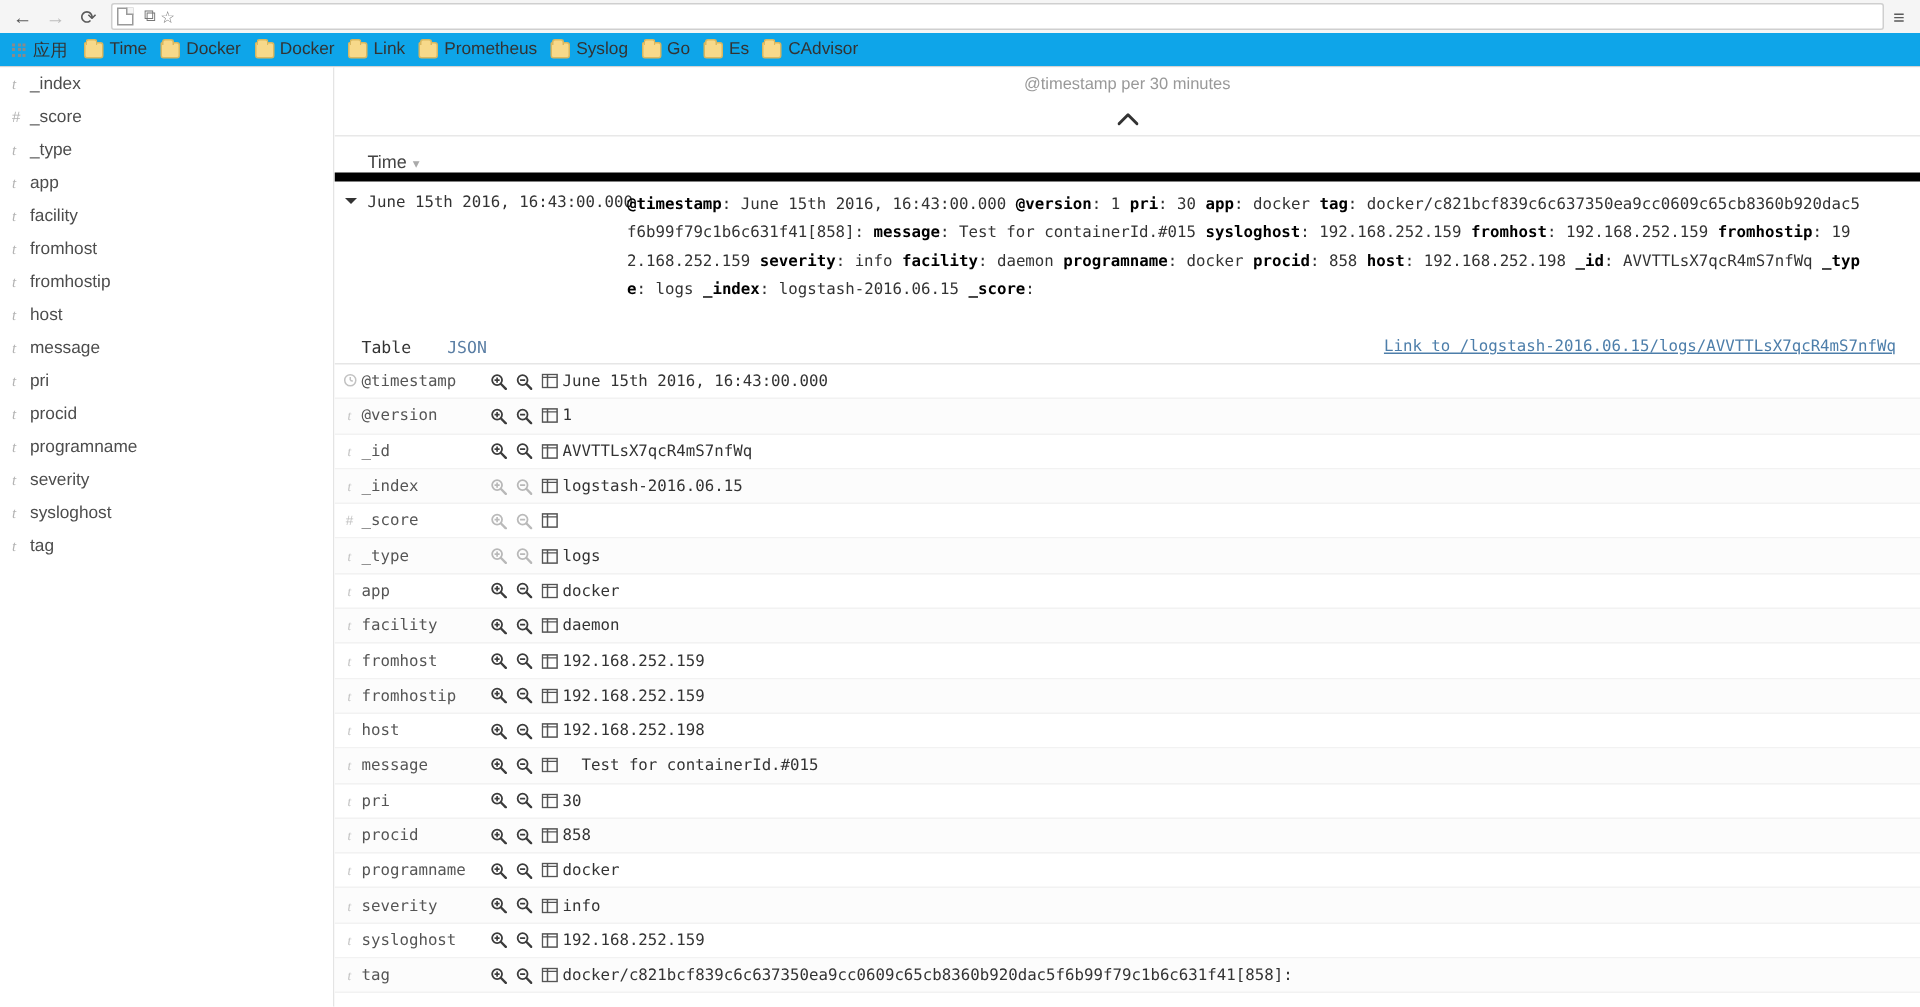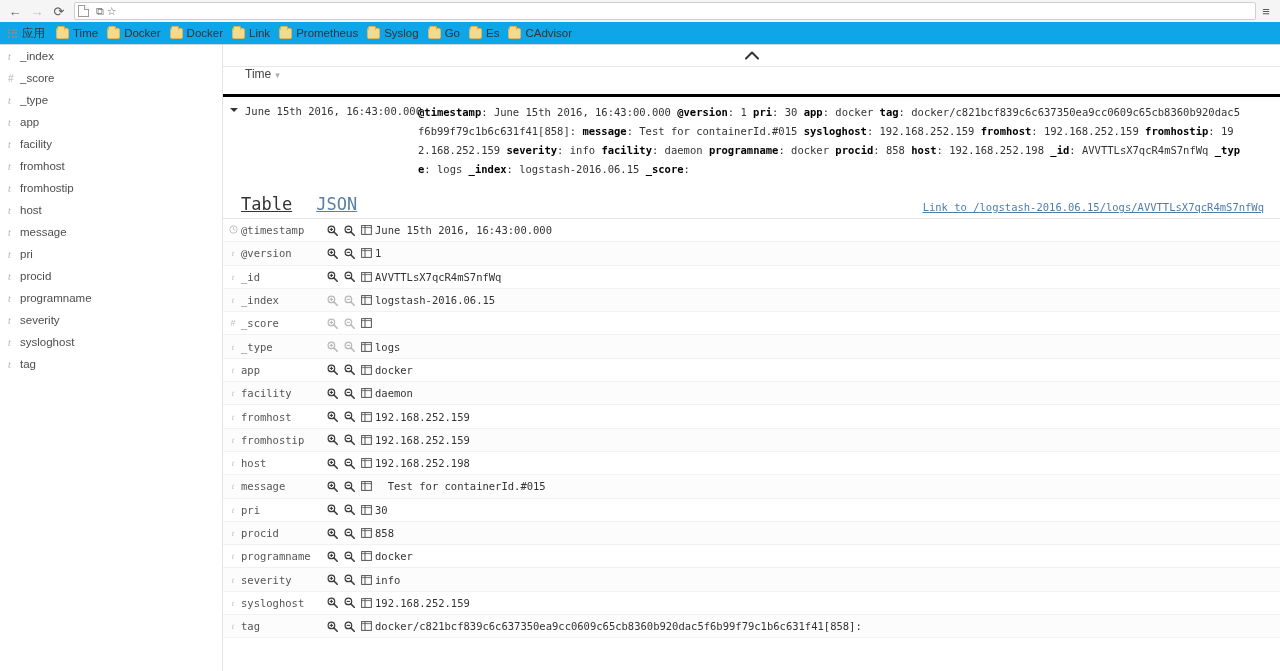--- a/index.html
+++ b/index.html
@@ -186,24 +186,24 @@
     border-bottom: 1px solid #e8e8e8;
   }
   #collapse-chevron {
     color: #444; font-size: 13px; line-height: 10px; font-weight: bold;
   }
 
   
   #doc-table { width: 100%; }
   #th-row {
     display: flex;
-    align-items: flex-start;
+    align-items: flex-end;
     height: 30px;
     padding-left: 0px;
-    border-bottom: 3px solid #000000;
+    border-bottom: 6px solid #000000;
     font-size: 12px;
     color: #444;
   }
   .th-expand { width: 22px; flex: 0 0 22px; }
   .th-time   { width: 173px; flex: 0 0 173px; }
   .th-source { flex: 1 1 auto; }
   .th-time span.caret { color:#aaa; font-size:9px; margin-left:4px; }
 
   
   #doc-row {
@@ -246,24 +246,23 @@
     position: relative;
     margin-top: 14px;
     height: 26px;
     display: flex;
     align-items: flex-end;
     border-bottom: 1px solid #e6e6e6;
     padding-left: 6px;
   }
   .dtab {
     font-family: "DejaVu Sans Mono", monospace;
-    font-size: 17px;
+    font-size: 11px;
     padding: 0 12px 4px 12px;
     color: #5a7ea4;
-    text-decoration: underline;
   }
   .dtab.active { color: #333; }
   #doc-link {
     position: absolute;
     right: 16px;
     bottom: 5px;
     font-family: "DejaVu Sans Mono", monospace;
     font-size: 10.5px;
     color: #4d7eaa;
     text-decoration: underline;
@@ -448,20 +447,23 @@
         <span class="fname">sysloghost</span>
       </div>
       <div class="field-row">
         <span class="ftype">t</span>
         <span class="fname">tag</span>
       </div>
     </div>
 
   <div id="main">
 
+    <div id="chart-footer">
+      <span>@timestamp per 30 minutes</span>
+    </div>
 
     <div id="collapse-bar">
       <span id="collapse-chevron">
         <svg width="14" height="9" viewBox="0 0 14 9" aria-hidden="true">
           <path d="M1 7.5 L7 1.5 L13 7.5" stroke="#333" stroke-width="2" fill="none" stroke-linecap="round" stroke-linejoin="round"></path>
         </svg>
       </span>
     </div>
 
     <div id="doc-table">

